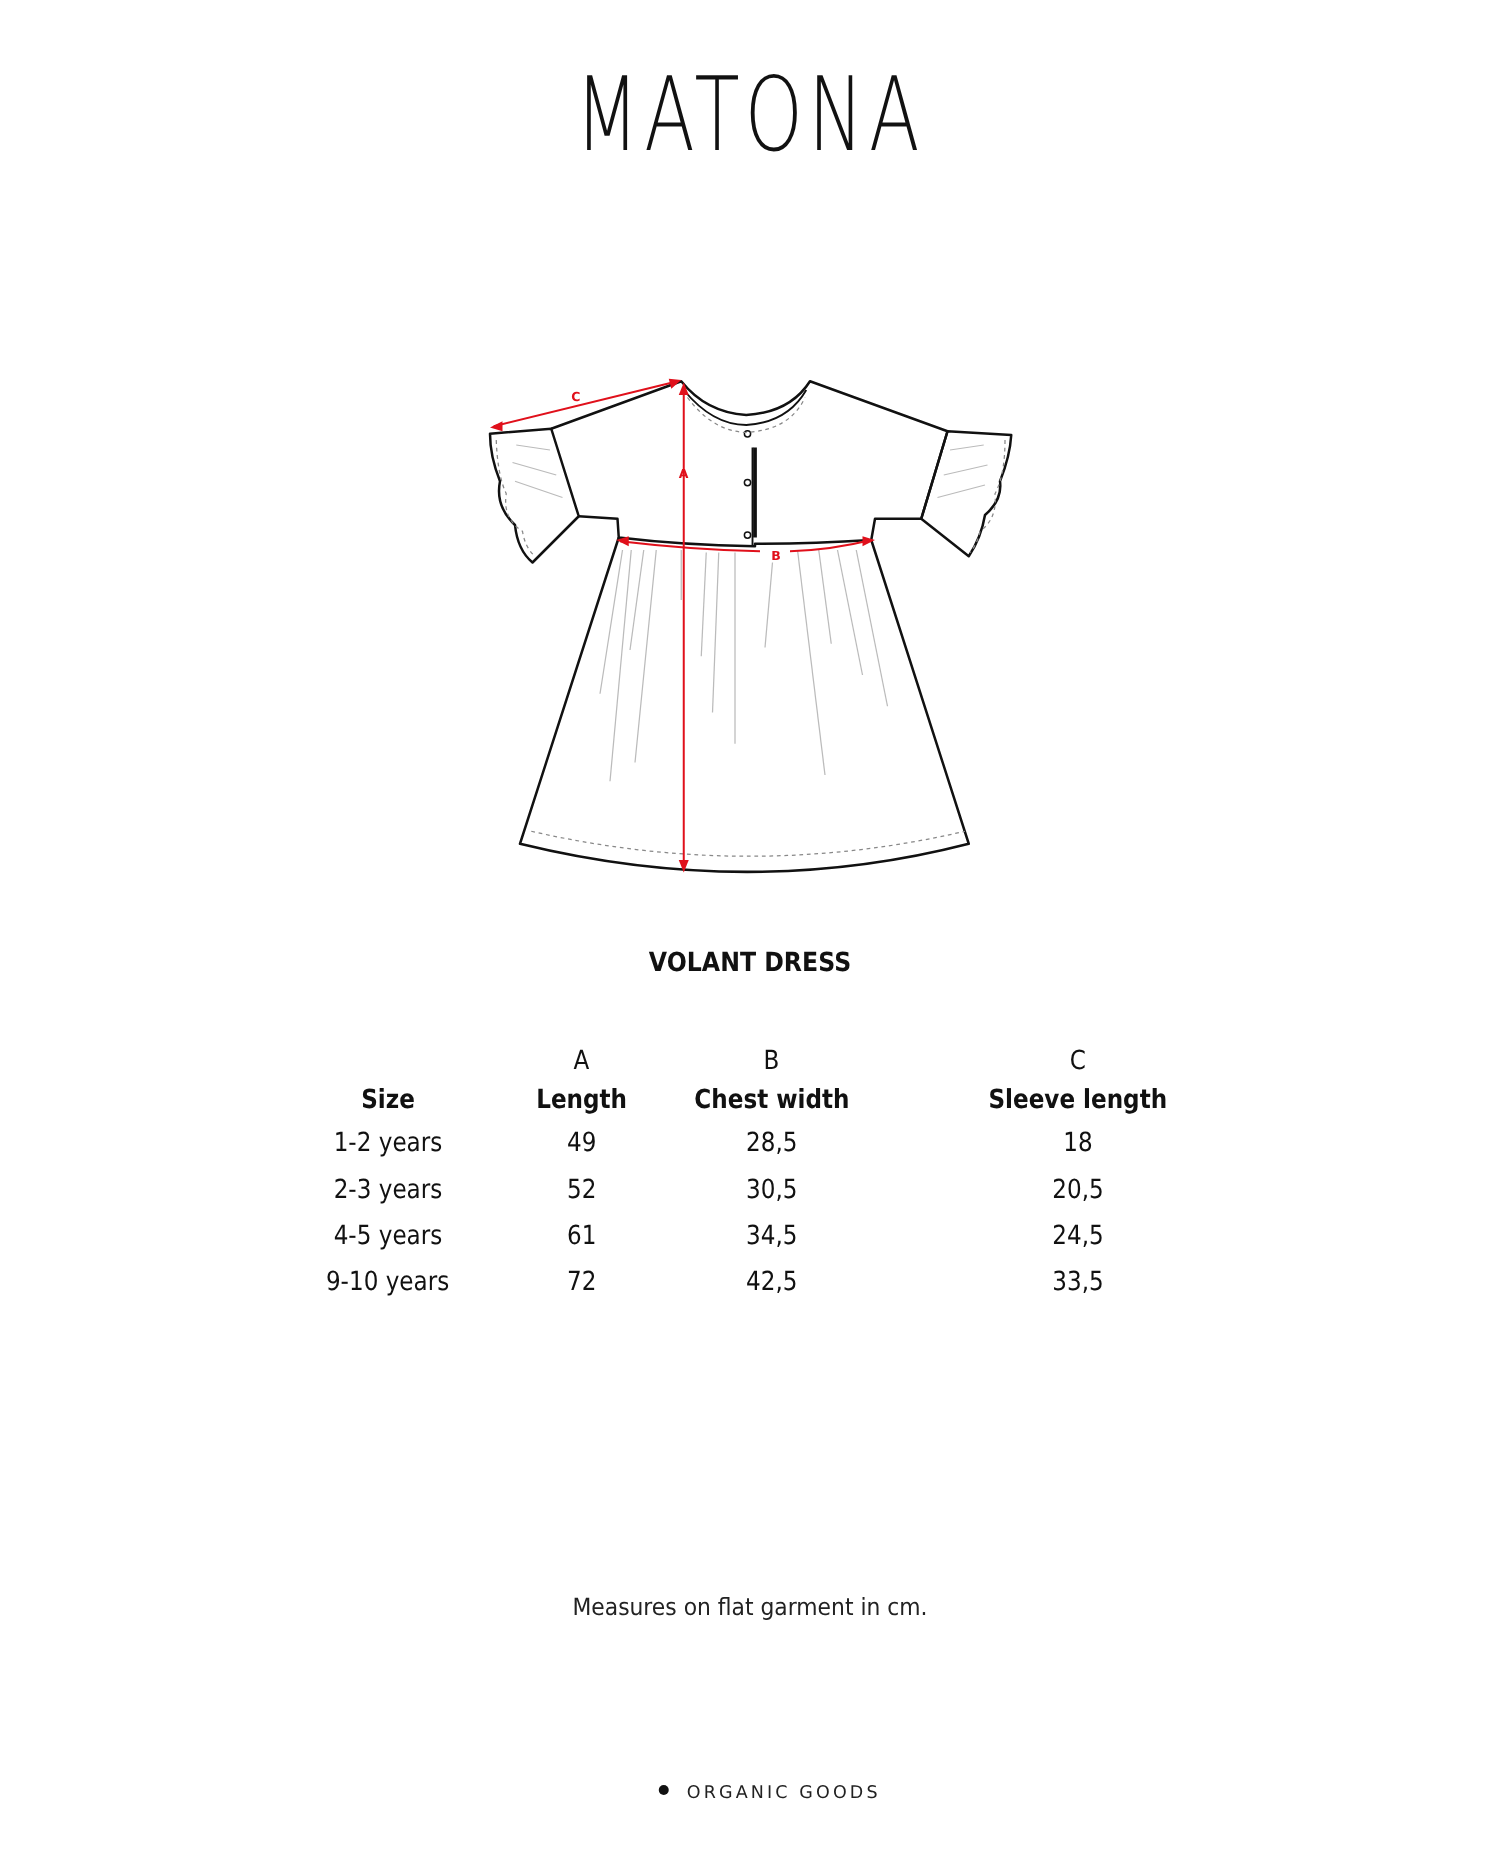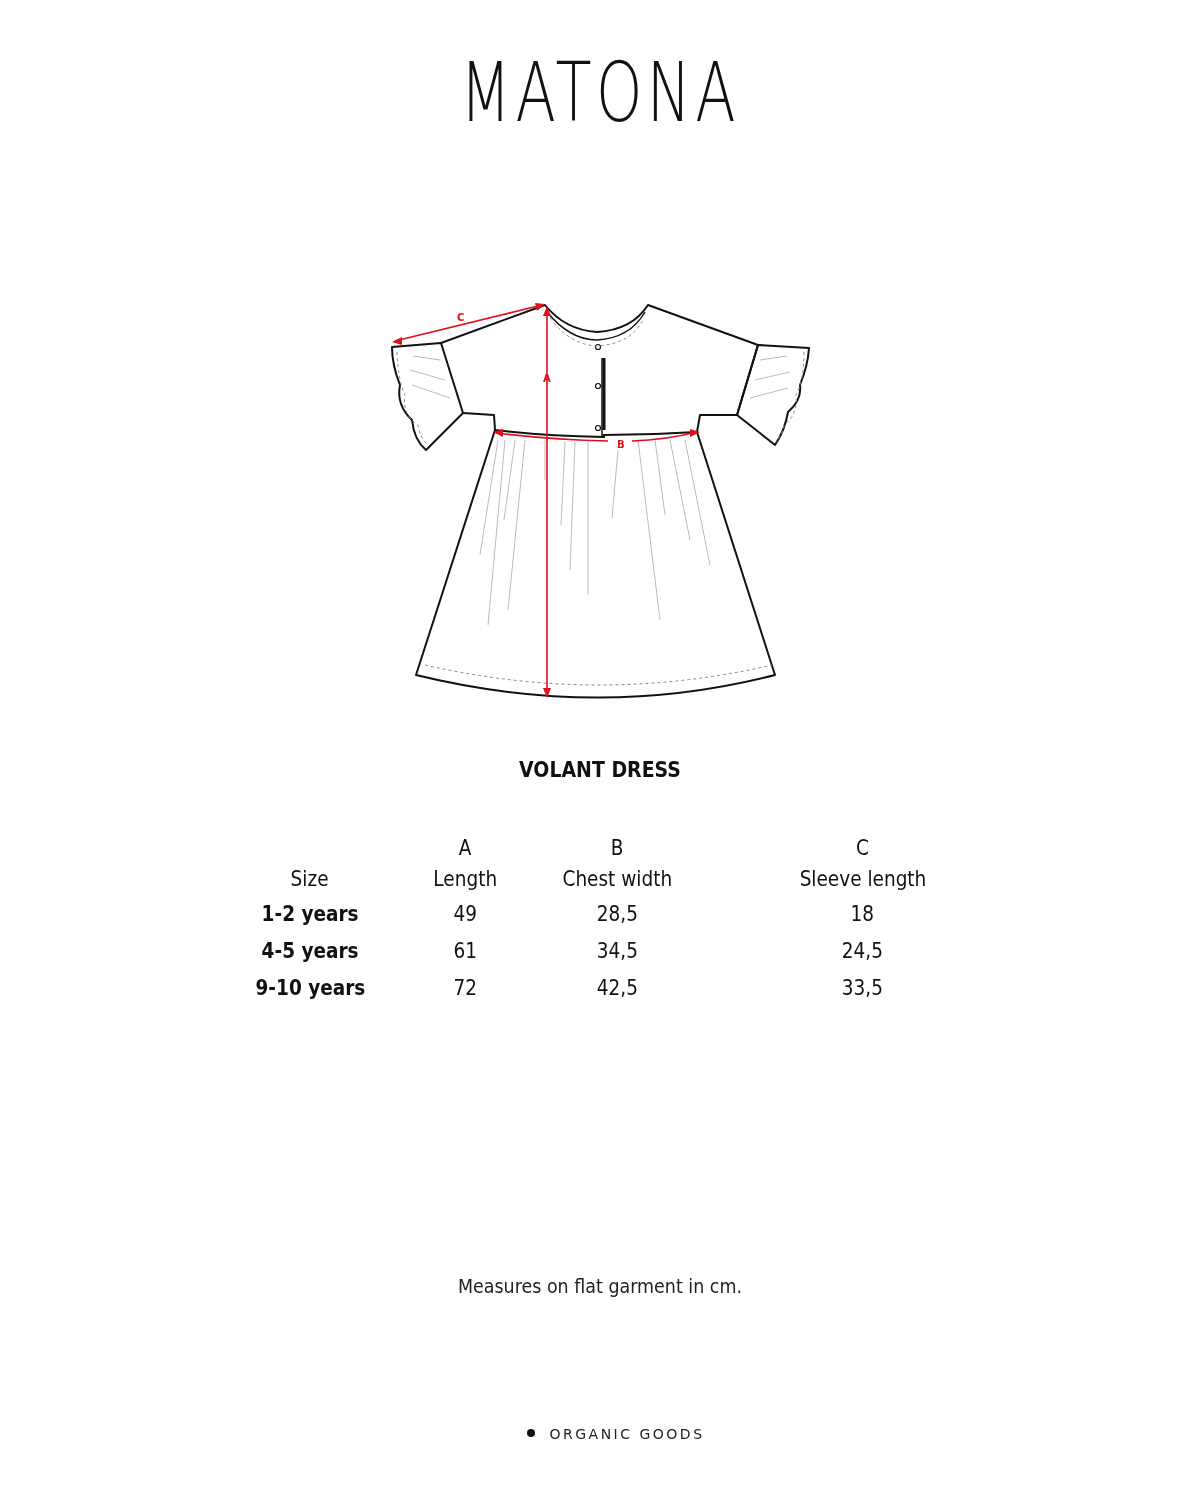--- a/index.html
+++ b/index.html
@@ -3,22 +3,22 @@
 <meta charset="utf-8">
 <style>
   html, body { margin: 0; padding: 0; background: #ffffff; }
   body { width: 1200px; height: 1500px; position: relative; overflow: hidden; font-family: "DejaVu Sans", sans-serif; color: #111; }
   .brand { position: absolute; left: 0; width: 1200px; top: 52px; text-align: center; font-family: "DejaVu Sans", sans-serif; font-weight: 300; font-size: 82px; letter-spacing: 6px; transform: scaleX(0.72); transform-origin: 600px 0; line-height: 1; color: #111; }
   .figure { position: absolute; left: 380px; top: 290px; width: 440px; height: 420px; }
   .product-title { position: absolute; left: 0; width: 1200px; top: 758px; text-align: center; font-family: "DejaVu Sans", sans-serif; font-weight: bold; font-size: 21px; transform: scaleX(0.9); transform-origin: 600px 0; }
   table.size-table { position: absolute; left: 230px; top: 833px; border-collapse: collapse; font-family: "DejaVu Sans", sans-serif; font-size: 21px; }
   .size-table td, .size-table th { padding: 0; height: 37px; text-align: center; font-weight: normal; vertical-align: middle; }
   .size-table .letter-row td { height: 30px; }
-  .size-table .hdr-row th { font-weight: normal; height: 32px; }
-  .size-table td.size-cell { font-weight: bold; }
+  .size-table .hdr-row th { font-weight: bold; height: 32px; }
+  .size-table td.size-cell { font-weight: normal; }
   .col-size { width: 160px; }
   .col-a { width: 150px; }
   .col-b { width: 155px; }
   .col-gap { width: 60px; }
   .col-c { width: 215px; }
   .sq { display: inline-block; transform: scaleX(0.88); }
   .note { position: absolute; left: 0; width: 1200px; top: 1275px; text-align: center; font-size: 19px; color: #222; transform: scaleX(0.92); transform-origin: 600px 0; }
   .footer { position: absolute; left: 16px; width: 1200px; top: 1426px; text-align: center; font-size: 14px; letter-spacing: 2.5px; color: #222; }
   .dot { display: inline-block; width: 8px; height: 8px; border-radius: 50%; background: #111; margin-right: 14px; vertical-align: middle; position: relative; top: -2px; }
 </style>
@@ -125,20 +125,27 @@
     <th><span class="sq">Sleeve length</span></th>
   </tr>
   <tr>
     <td class="size-cell"><span class="sq">1-2 years</span></td>
     <td><span class="sq">49</span></td>
     <td><span class="sq">28,5</span></td>
     <td></td>
     <td><span class="sq">18</span></td>
   </tr>
   <tr>
+    <td class="size-cell"><span class="sq">2-3 years</span></td>
+    <td><span class="sq">52</span></td>
+    <td><span class="sq">30,5</span></td>
+    <td></td>
+    <td><span class="sq">20,5</span></td>
+  </tr>
+  <tr>
     <td class="size-cell"><span class="sq">4-5 years</span></td>
     <td><span class="sq">61</span></td>
     <td><span class="sq">34,5</span></td>
     <td></td>
     <td><span class="sq">24,5</span></td>
   </tr>
   <tr>
     <td class="size-cell"><span class="sq">9-10 years</span></td>
     <td><span class="sq">72</span></td>
     <td><span class="sq">42,5</span></td>

